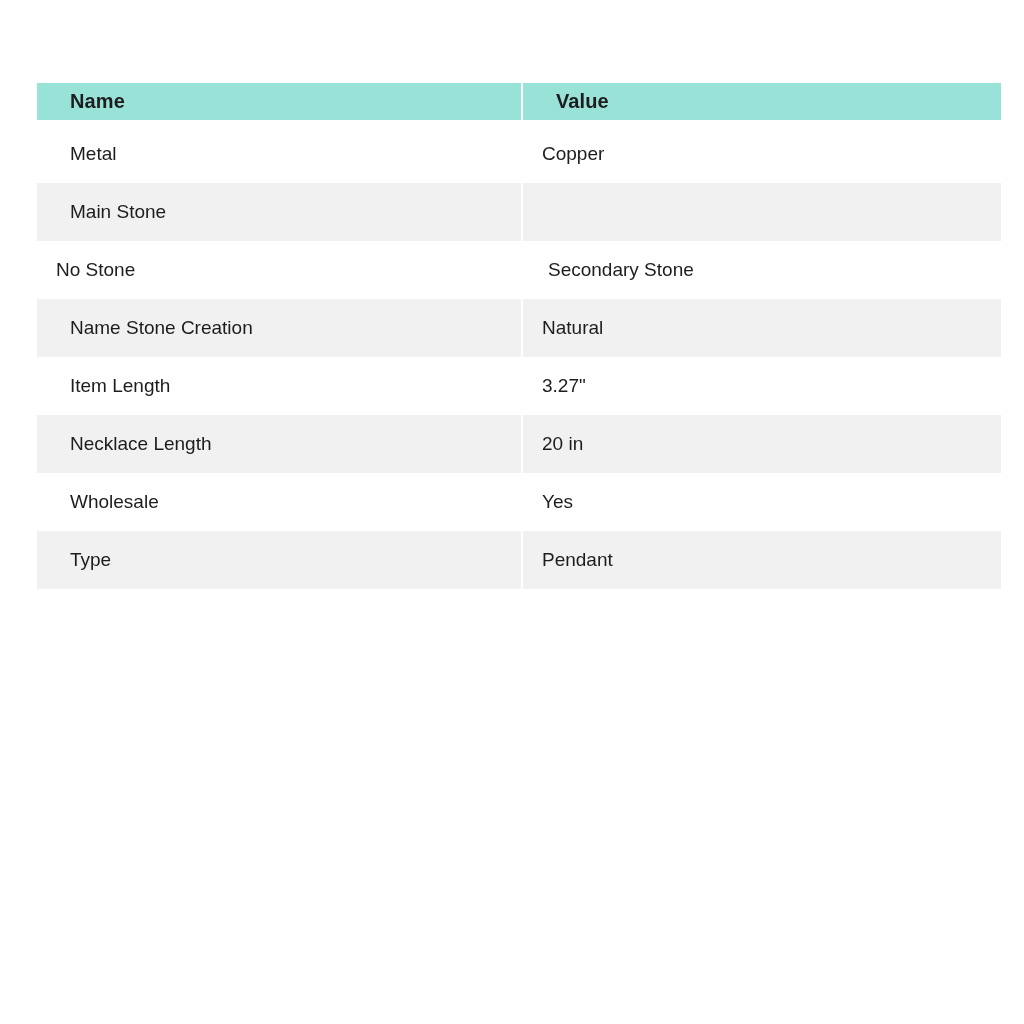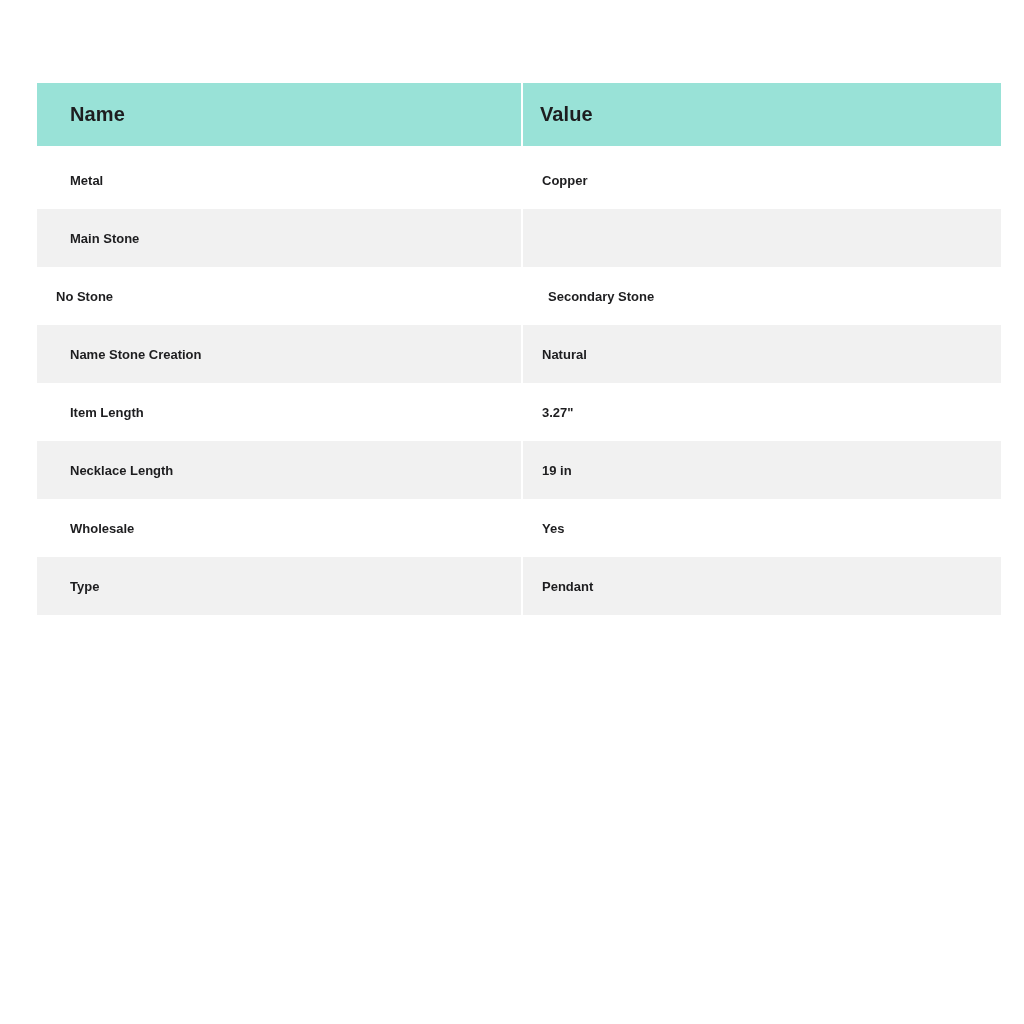--- a/index.html
+++ b/index.html
@@ -13,36 +13,36 @@
   body{
     width:1024px;height:1024px;position:relative;
     background:#ffffff;
     font-family:"Liberation Sans","DejaVu Sans",sans-serif;
     color:var(--text);
   }
   .attr-table{
     position:absolute;left:37px;top:83px;width:964px;
   }
   .thead{
-    display:flex;height:63px;background:var(--header-bg);
+    display:flex;height:37px;background:var(--header-bg);
     margin-bottom:5px;
   }
   .hcell{
     display:flex;align-items:center;box-sizing:border-box;
     font-size:20px;font-weight:700;letter-spacing:0.1px;
   }
   .hcell.name{width:486px;padding-left:33px;border-right:2px solid var(--divider);}
-  .hcell.value{flex:1;padding-left:17px;}
+  .hcell.value{flex:1;padding-left:17px;margin-left:16px;}
   .row{
     display:flex;height:58px;background:var(--row-bg);
   }
   .row:nth-child(even){background:var(--stripe-bg);}
   .cell{
     display:flex;align-items:center;box-sizing:border-box;
-    font-size:13px;font-weight:700;
+    font-size:19px;font-weight:400;
   }
   .cell.name{width:486px;padding-left:33px;border-right:2px solid var(--divider);}
   .cell.value{flex:1;padding-left:19px;}
 </style>
 </head>
 <body>
 
 <div class="attr-table">
   <div class="thead">
     <div class="hcell name">Name</div>
@@ -68,21 +68,21 @@
     <div class="cell value">Natural</div>
   </div>
 
   <div class="row">
     <div class="cell name">Item Length</div>
     <div class="cell value">3.27"</div>
   </div>
 
   <div class="row">
     <div class="cell name">Necklace Length</div>
-    <div class="cell value">19 in</div>
+    <div class="cell value">20 in</div>
   </div>
 
   <div class="row">
     <div class="cell name">Wholesale</div>
     <div class="cell value">Yes</div>
   </div>
 
   <div class="row">
     <div class="cell name">Type</div>
     <div class="cell value">Pendant</div>

